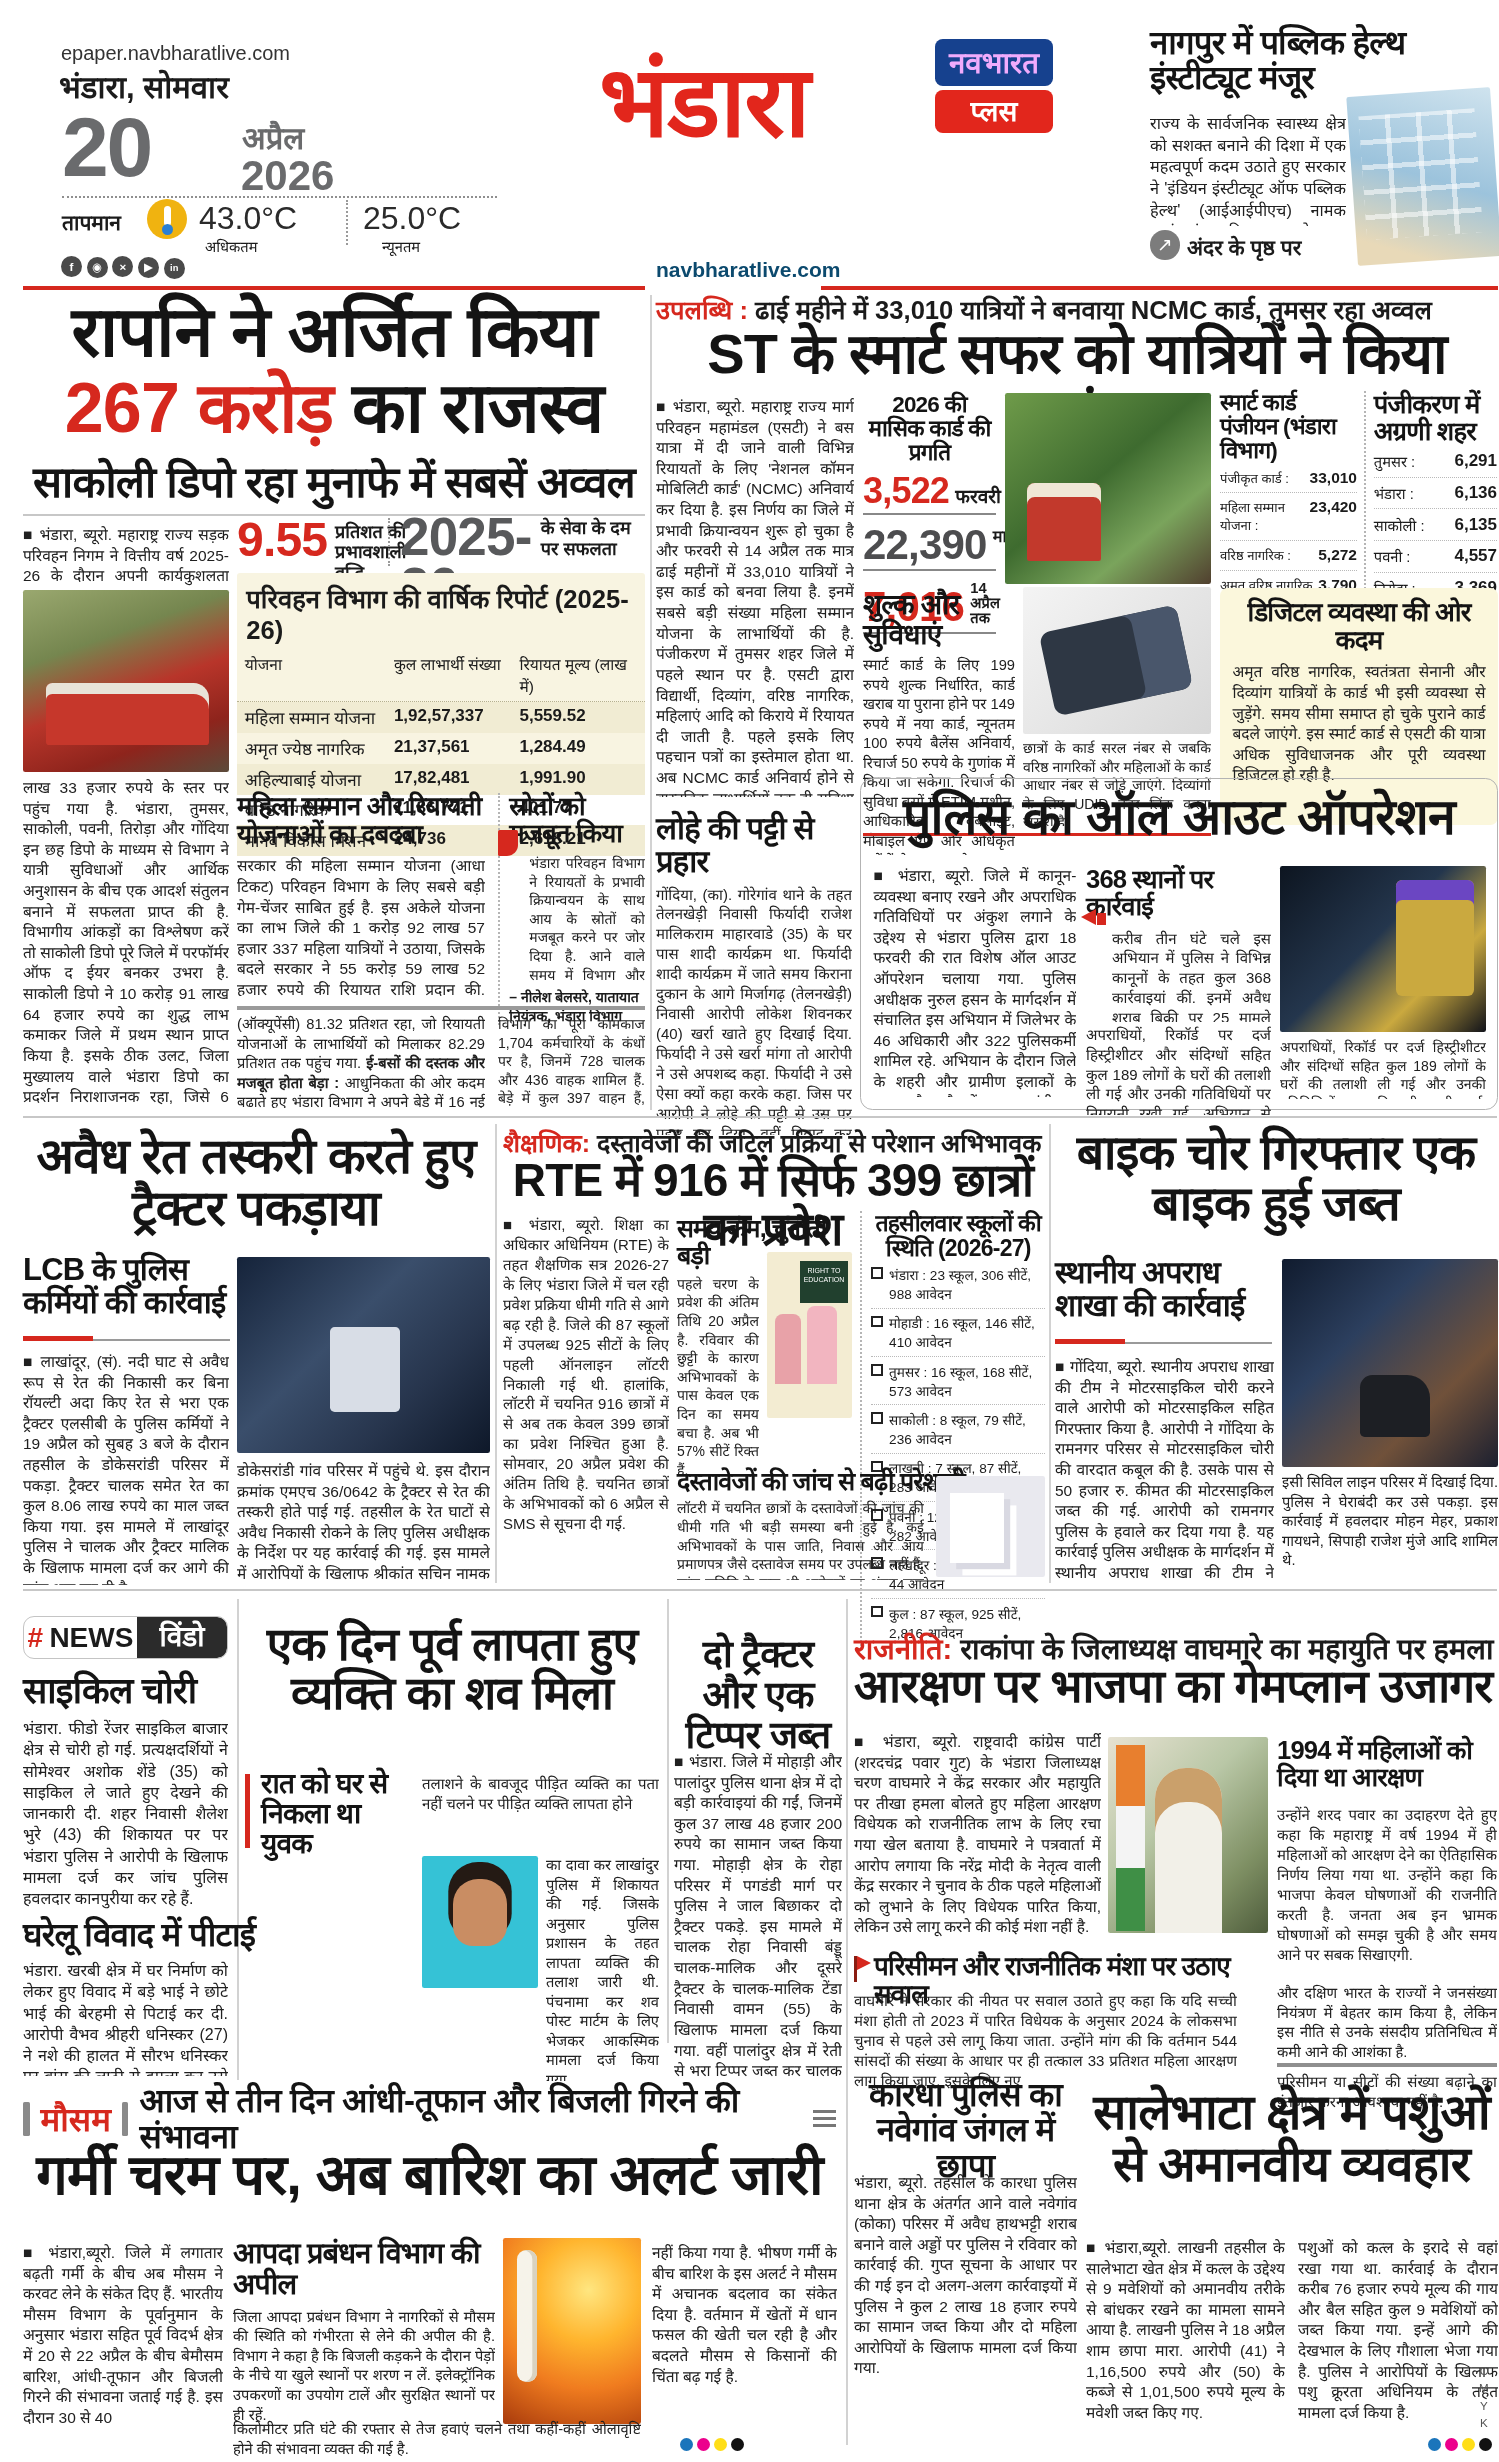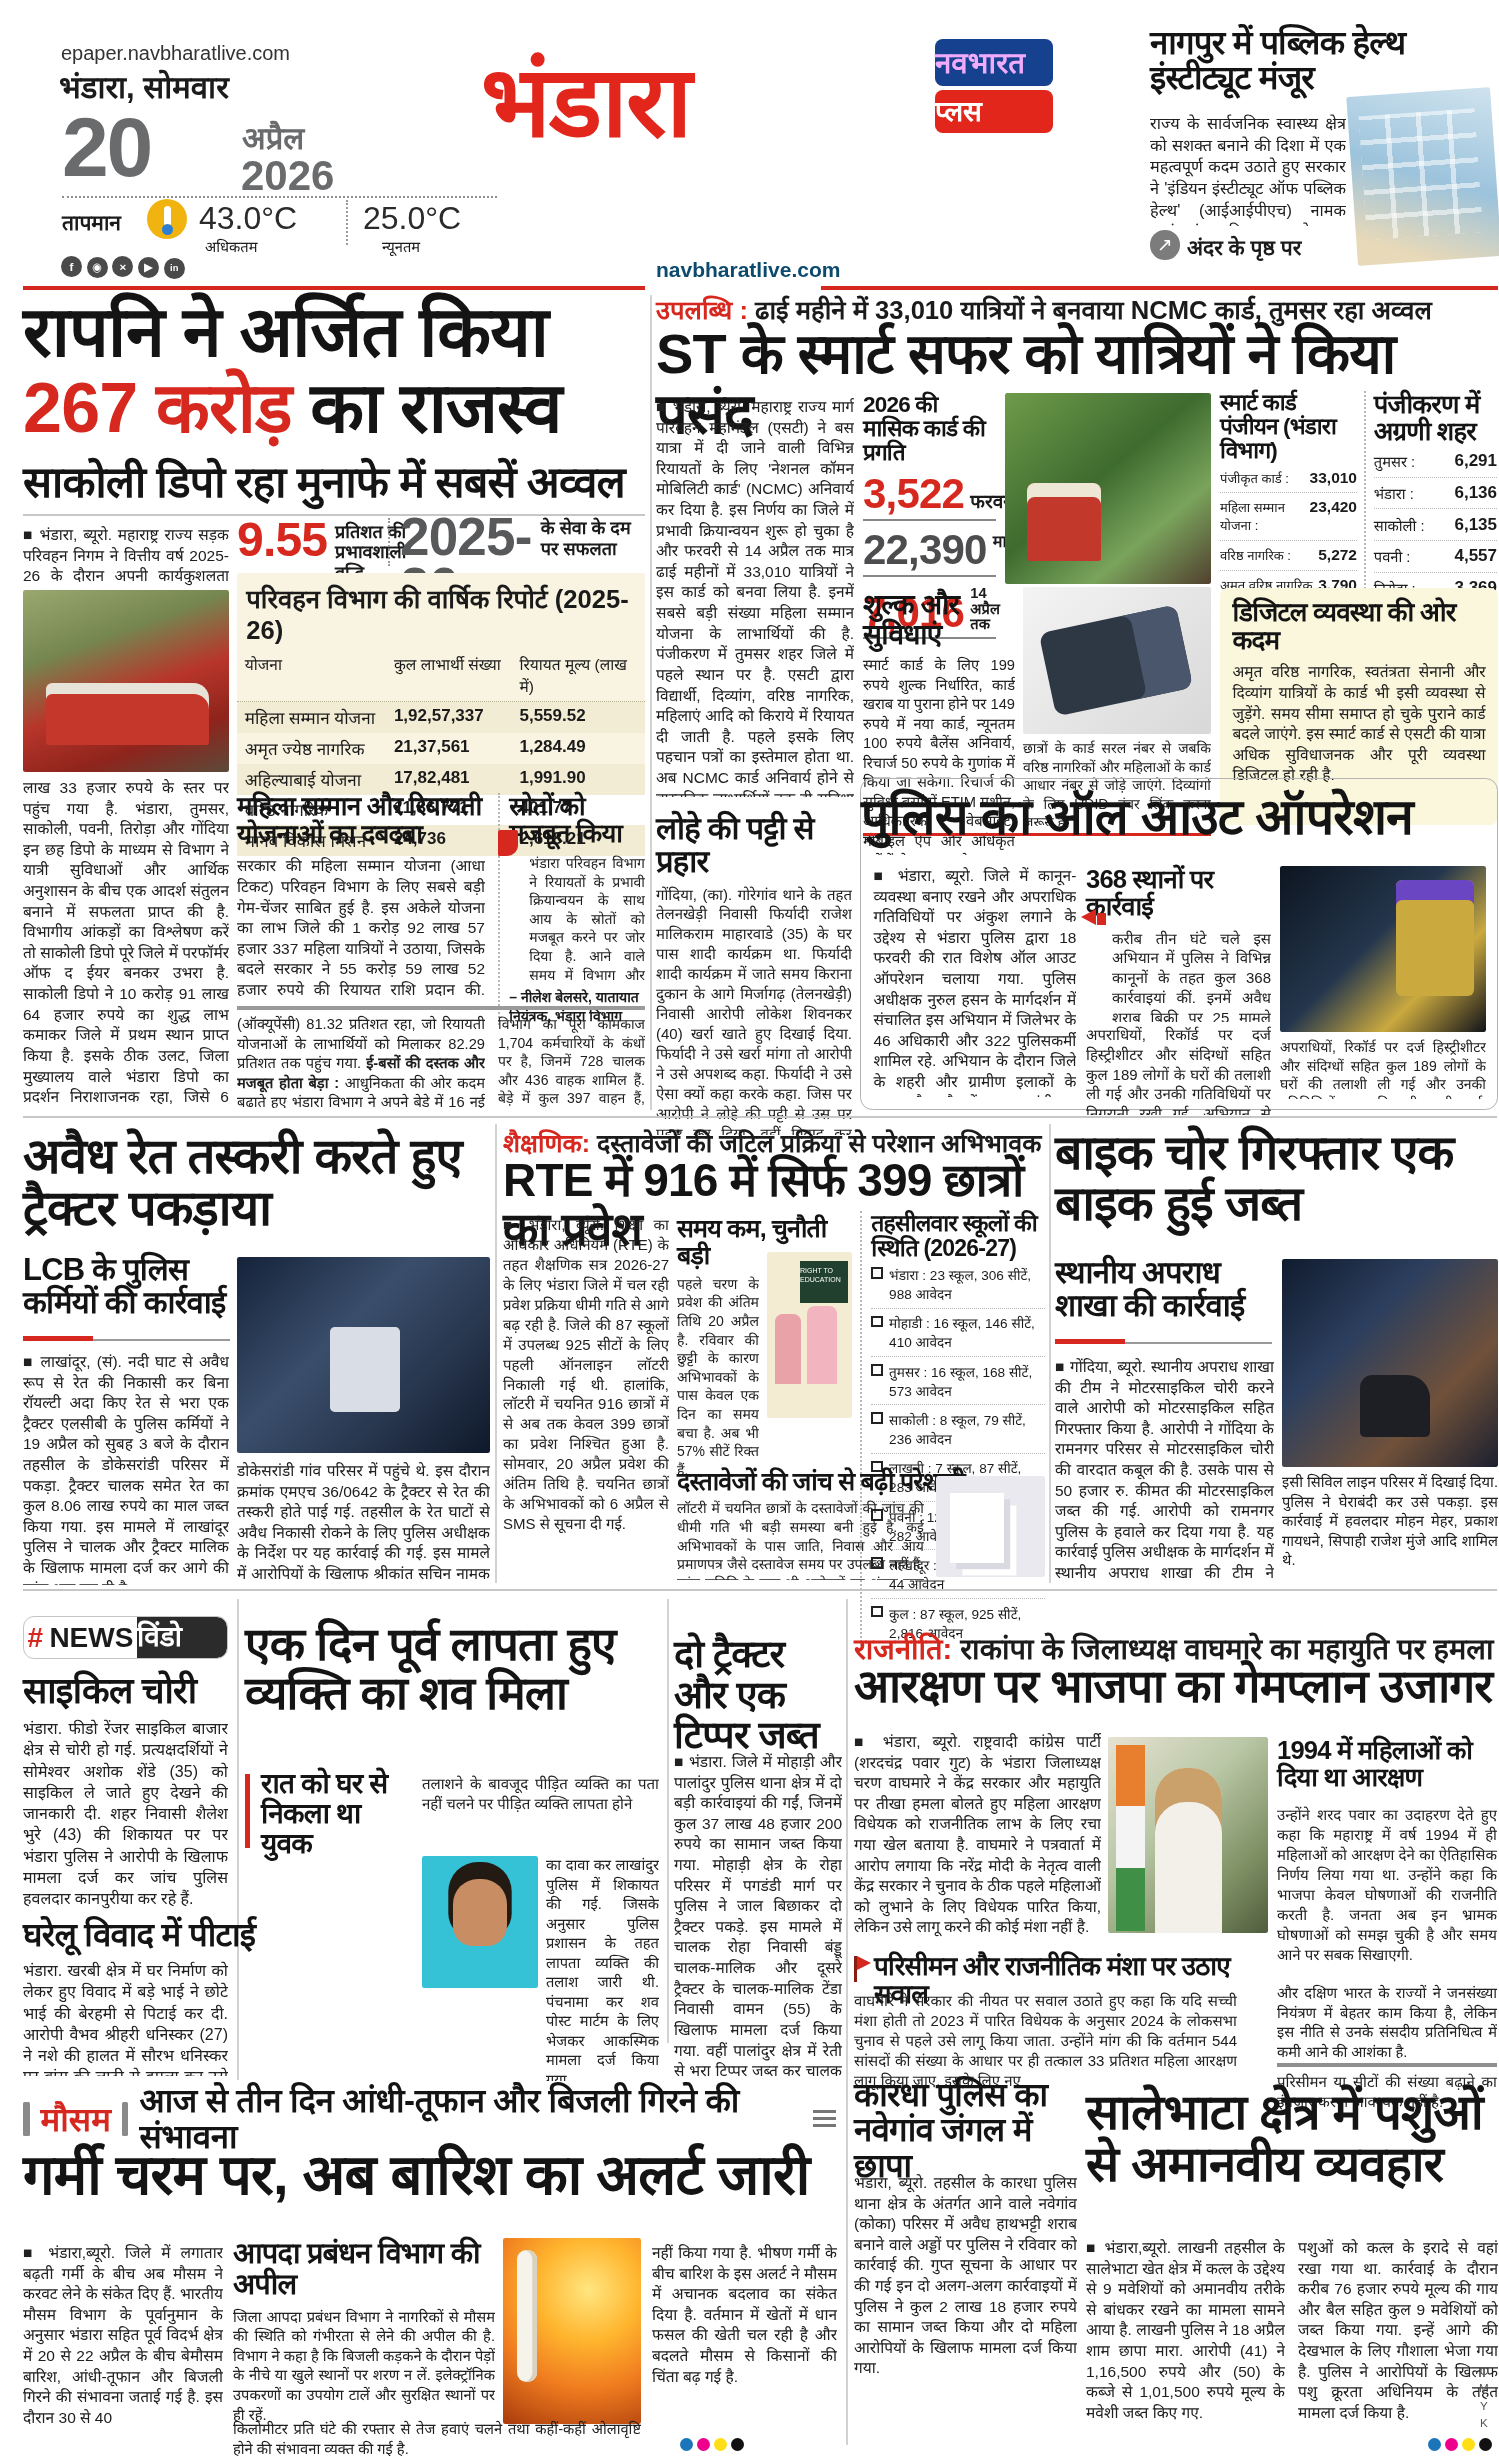--- a/index.html
+++ b/index.html
@@ -1,20 +1,20 @@
 <!DOCTYPE html>
 <html style="font-size:12.4px"><head>
 <meta charset="utf-8">
 <style>
 *{margin:0;padding:0;box-sizing:border-box}
 body{font-family:"Liberation Sans","DejaVu Sans",sans-serif;background:#dcdcdc}
 #page{position:relative;width:1499px;height:2462px;background:#fff;margin:0 auto;overflow:hidden;color:#1b1b1b}
 .ab{position:absolute}
 .b{font-weight:700}
-.ctr{}
+.ctr{text-align:center}
 .red{color:#d6281e}
 .gray{color:#6a6b6d}
 .hl{font-weight:700;color:#141414;letter-spacing:-0.8px;line-height:1.07}
 .j{text-align:justify;color:#202020;line-height:1.33}
 .vline{width:1.6px;background:#d2d2d2}
 .hrule{height:1.6px;background:#c7c7c7}
 .redrule{background:#d6281e}
 .dotl{border-left:2.3px dotted #b5b5b5}
 .ph{position:absolute;border-radius:2.3px;overflow:hidden}
 .ph-busred{background:linear-gradient(160deg,#9aa86f,#75864f 30%,#b8352a 55%,#8e241c 78%,#5b4a3a)}
@@ -152,21 +152,21 @@
 
   <div class="ab vline" style="left:650px;top:295px;height:815px"></div>
 
   <div class="ab b" style="left:656px;top:292px;width:842px;font-size:25.6px"><span class="red">उपलब्धि :</span><span> ढाई महीने में 33,010 यात्रियों ने बनवाया NCMC कार्ड, तुमसर रहा अव्वल</span></div>
   <div class="ab hl ctr" style="left:656px;top:324px;width:842px;font-size:56px">ST के स्मार्ट सफर को यात्रियों ने किया पसंद</div>
   <div class="ab j" style="left:656px;top:397px;width:198px;height:400px;font-size:15.5px;overflow:hidden">■ भंडारा, ब्यूरो. महाराष्ट्र राज्य मार्ग परिवहन महामंडल (एसटी) ने बस यात्रा में दी जाने वाली विभिन्न रियायतों के लिए 'नेशनल कॉमन मोबिलिटी कार्ड' (NCMC) अनिवार्य कर दिया है. इस निर्णय का जिले में प्रभावी क्रियान्वयन शुरू हो चुका है और फरवरी से 14 अप्रैल तक मात्र ढाई महीनों में 33,010 यात्रियों ने इस कार्ड को बनवा लिया है. इनमें सबसे बड़ी संख्या महिला सम्मान योजना के लाभार्थियों की है. पंजीकरण में तुमसर शहर जिले में पहले स्थान पर है. एसटी द्वारा विद्यार्थी, दिव्यांग, वरिष्ठ नागरिक, महिलाएं आदि को किराये में रियायत दी जाती है. पहले इसके लिए पहचान पत्रों का इस्तेमाल होता था. अब NCMC कार्ड अनिवार्य होने से वास्तविक लाभार्थियों तक ही सुविधा पहुंचेगी और इस्तेमाल की पूरी प्रक्रिया पारदर्शी बनेगी.</div>
 
   <div class="ab" style="left:863px;top:393px;width:133px">
     <div class="hl ctr" style="font-size:22.5px">2026 की मासिक कार्ड की प्रगति</div>
     <div style="display:flex;align-items:flex-end;gap:6.2px;border-bottom:2.3px solid #888;padding:9.3px 0 4.7px">
-        <span class="statv red" style="font-size:42px">3,522</span>
+        <span class="statv red" style="font-size:36px">3,522</span>
         <span class="b" style="font-size:19px">फरवरी</span>
       </div>
     <div style="display:flex;align-items:flex-start;gap:6.2px;border-bottom:2.3px solid #888;padding:9.3px 0 4.7px">
         <span class="statv" style="font-size:42px;color:#4d4d4f">22,390</span>
         <span class="b" style="font-size:16.3px">मार्च</span>
       </div>
     <div style="display:flex;align-items:flex-end;gap:6.2px;border-bottom:2.3px solid #888;padding:9.3px 0 4.7px">
         <span class="statv red" style="font-size:42px">7,016</span>
         <span class="b" style="font-size:14.7px;line-height:1.05">14 अप्रैल तक</span>
       </div>

